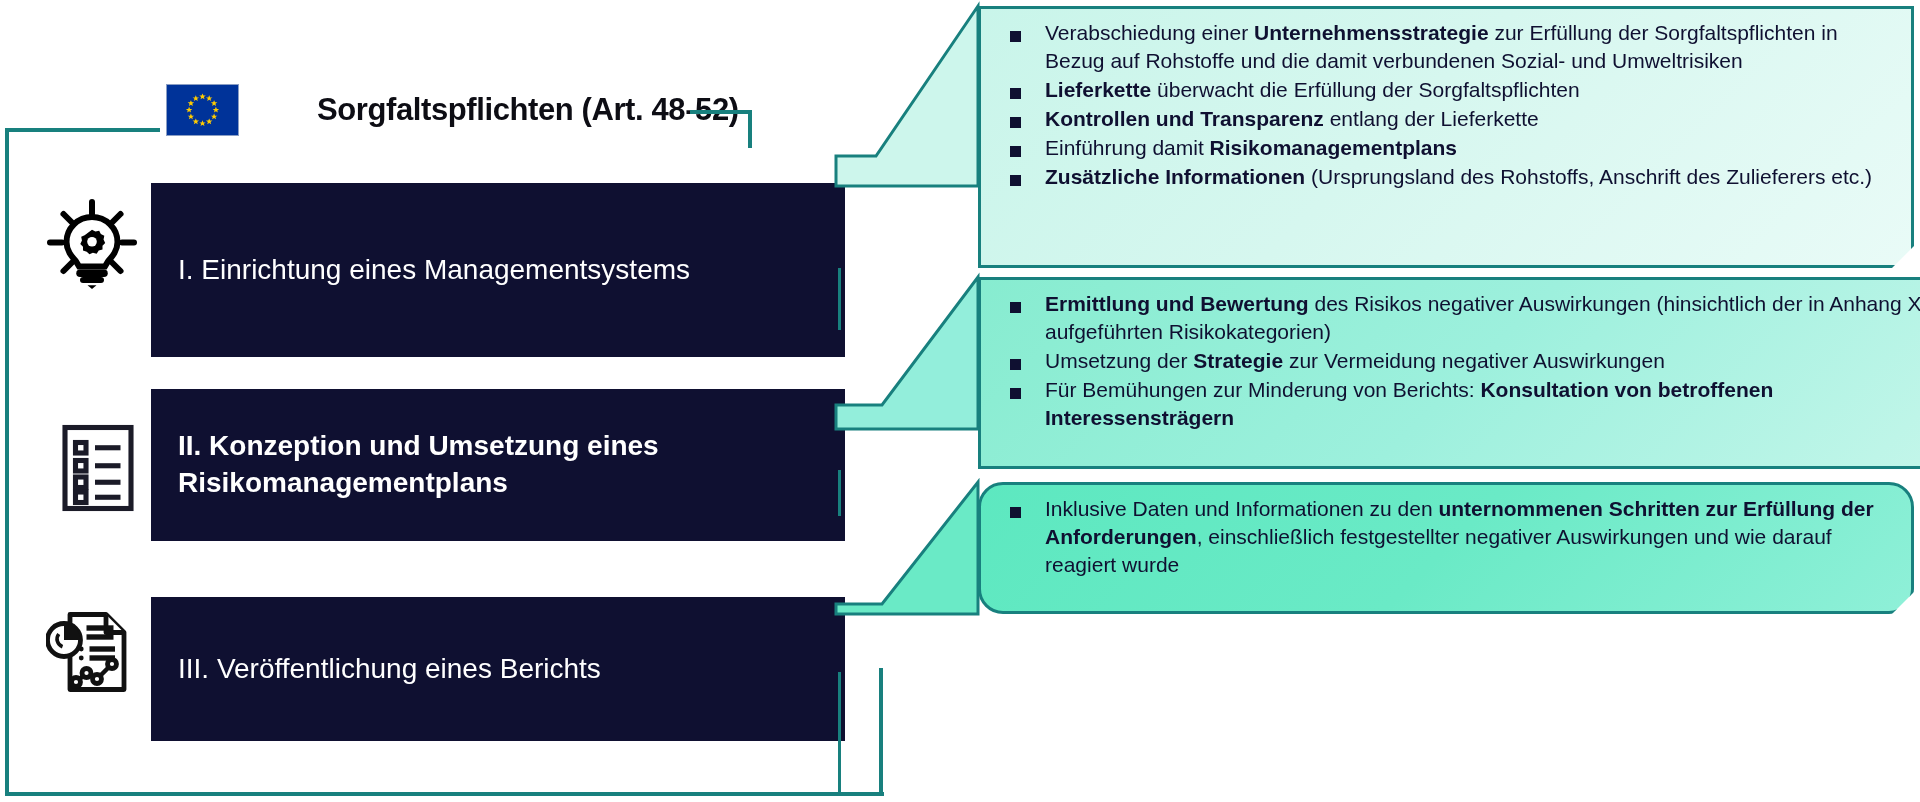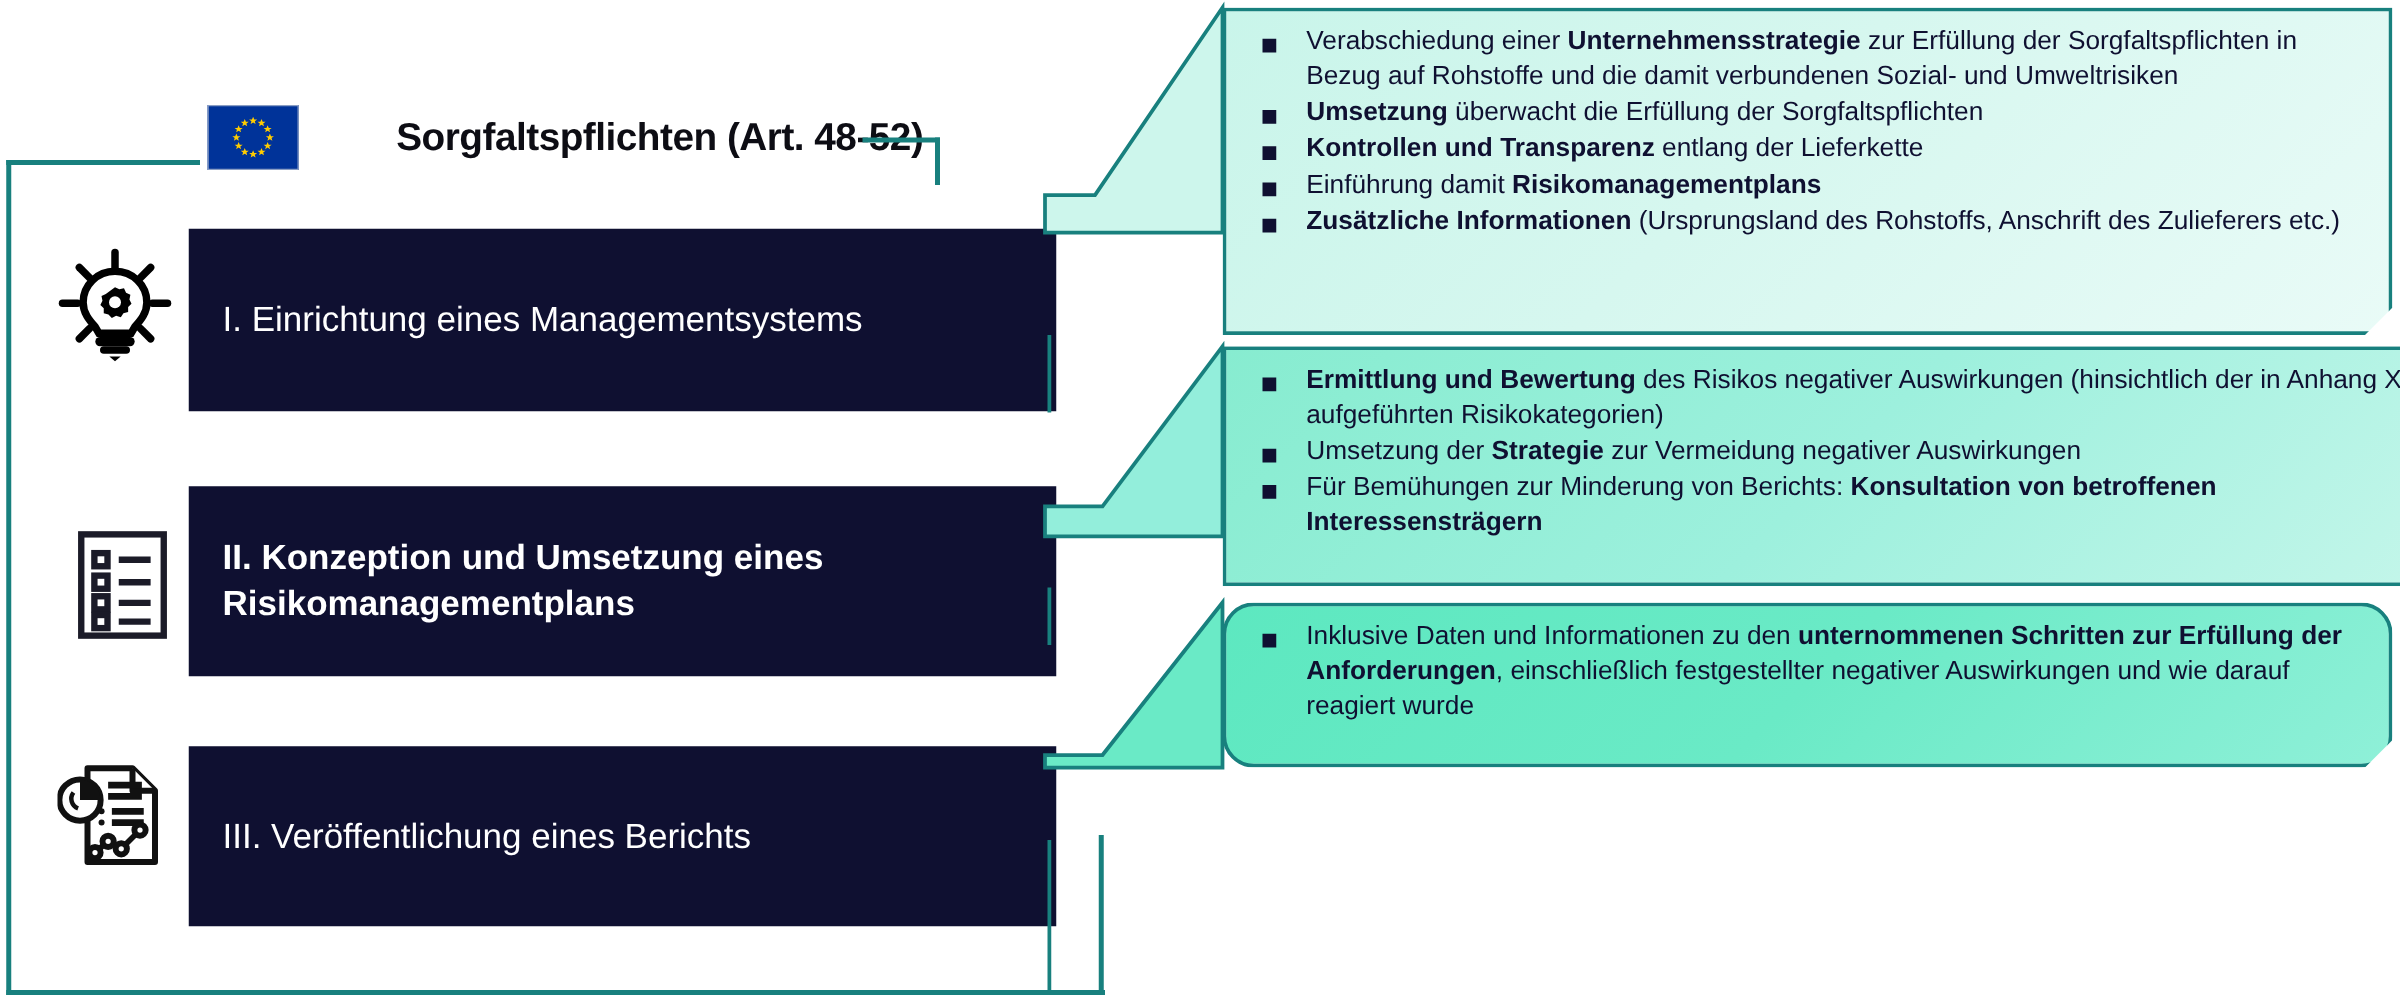--- a/index.html
+++ b/index.html
@@ -32,21 +32,21 @@
   .title-elbow{position:absolute;left:748px;top:110px;width:4px;height:38px;background:#18807e;}
 
   
   .step-box{
     position:absolute;background:#0f1031;color:#ffffff;
     display:flex;align-items:center;
     font-size:28px;line-height:1.32;
     box-shadow:0 0 0 1px #0f1031;
   }
   .step-box .step-label{padding:0 26px;}
-  #box-1{left:152px;top:184px;width:692px;height:144px;}
+  #box-1{left:152px;top:184px;width:692px;height:172px;}
   #box-2{left:152px;top:390px;width:692px;height:150px;font-weight:bold;}
   #box-3{left:152px;top:598px;width:692px;height:142px;}
 
   
   .step-icon{position:absolute;width:96px;height:96px;display:block;}
   #icon-1{left:44px;top:196px;}
   #icon-2{left:50px;top:420px;}
   #icon-3{left:46px;top:604px;}
   .step-icon svg{display:block;width:100%;height:100%;}
 
@@ -207,21 +207,21 @@
   </div>
   <div class="tail" id="tail-3">
     <svg viewBox="0 0 150 132" preserveAspectRatio="none">
       <polygon points="142,0 142,132 0,132 0,122 46,122 142,0" fill="#6aeac6" stroke="#18807e" stroke-width="3"></polygon>
     </svg>
   </div>
 
   <div class="callout" id="panel-1">
     <ul>
         <li><span>Verabschiedung einer </span><b>Unternehmensstrategie</b><span> zur Erfüllung der  Sorgfaltspflichten in Bezug auf Rohstoffe und die damit verbundenen Sozial- und Umweltrisiken</span></li>
-        <li><b>Umsetzung</b><span> überwacht die Erfüllung der Sorgfaltspflichten</span></li>
+        <li><b>Lieferkette</b><span> überwacht die Erfüllung der Sorgfaltspflichten</span></li>
         <li><b>Kontrollen und Transparenz</b><span> entlang der Lieferkette</span></li>
         <li><span>Einführung damit </span><b>Risikomanagementplans</b></li>
         <li><b>Zusätzliche Informationen</b><span> (Ursprungsland des Rohstoffs, Anschrift des Zulieferers etc.)</span></li>
       </ul>
   </div>
   <div class="callout" id="panel-2">
     <ul>
         <li><b>Ermittlung und Bewertung</b><span> des Risikos negativer Auswirkungen (hinsichtlich der in Anhang X aufgeführten Risikokategorien)</span></li>
         <li><span>Umsetzung der </span><b>Strategie</b><span> zur Vermeidung negativer Auswirkungen</span></li>
         <li><span>Für Bemühungen zur Minderung von Berichts: </span><b>Konsultation von betroffenen Interessensträgern</b></li>

